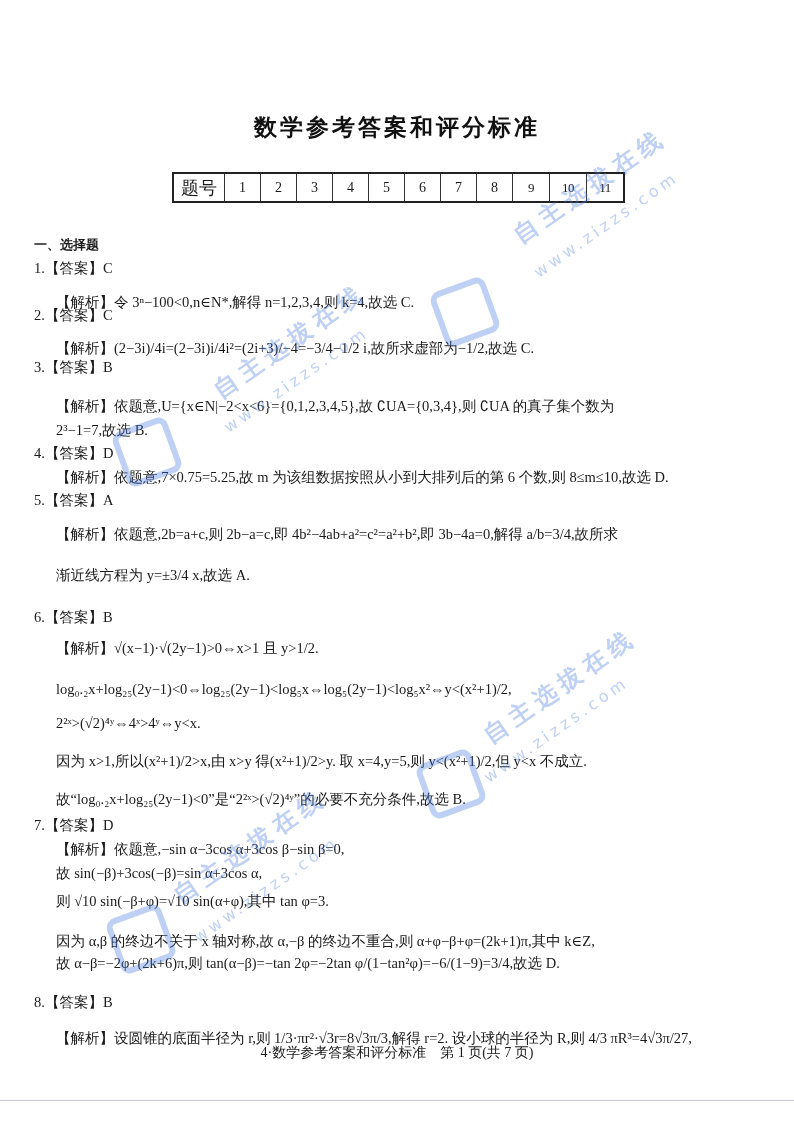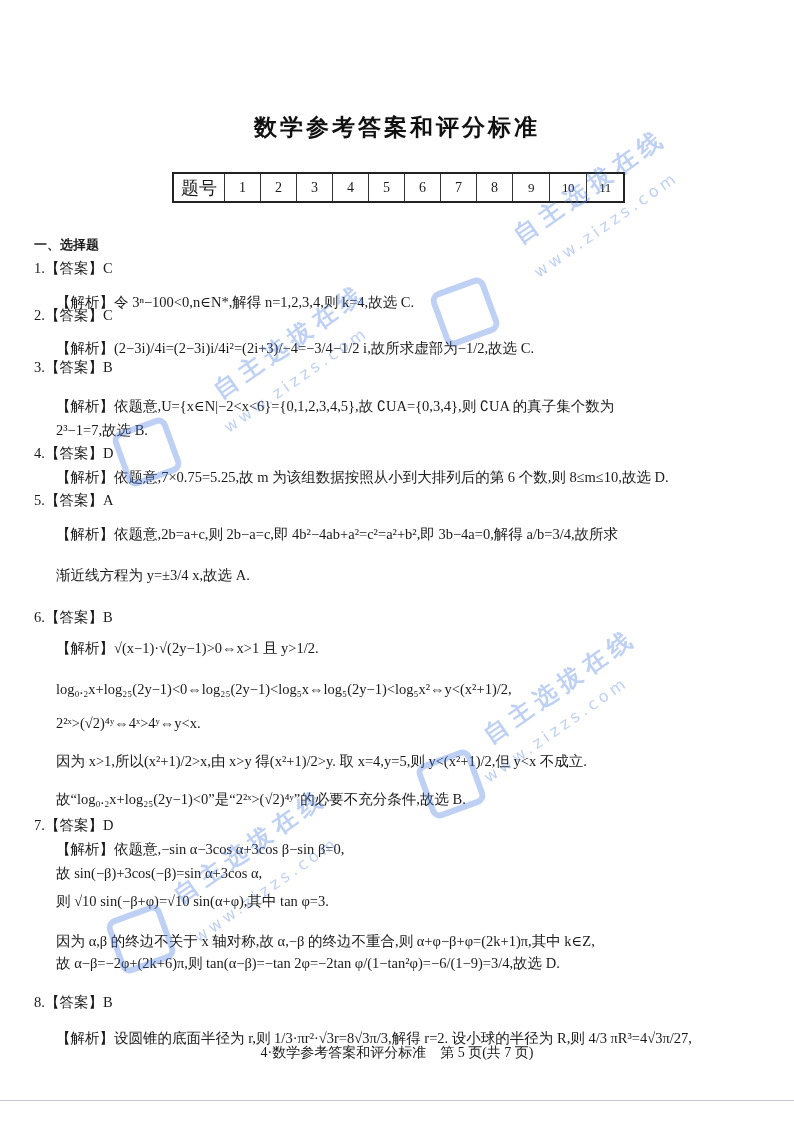--- a/index.html
+++ b/index.html
@@ -84,21 +84,21 @@
     <div class="line ind" style="top:604px;">【解析】依题意,−sin α−3cos α+3cos β−sin β=0,</div>
     <div class="line ind" style="top:628px;">故 sin(−β)+3cos(−β)=sin α+3cos α,</div>
     <div class="line ind" style="top:656px;">则 √10 sin(−β+φ)=√10 sin(α+φ),其中 tan φ=3.</div>
     <div class="line ind" style="top:696px;">因为 α,β 的终边不关于 x 轴对称,故 α,−β 的终边不重合,则 α+φ−β+φ=(2k+1)π,其中 k∈Z,</div>
     <div class="line ind" style="top:718px;">故 α−β=−2φ+(2k+6)π,则 tan(α−β)=−tan 2φ=−2tan φ/(1−tan²φ)=−6/(1−9)=3/4,故选 D.</div>
 
     <div class="line qh" style="top:757px;">8.【答案】B</div>
     <div class="line ind" style="top:793px;">【解析】设圆锥的底面半径为 r,则 1/3·πr²·√3r=8√3π/3,解得 r=2. 设小球的半径为 R,则 4/3 πR³=4√3π/27,</div>
   </div>
 
-  <div class="footer">4·数学参考答案和评分标准　第 5 页(共 7 页)</div>
+  <div class="footer">4·数学参考答案和评分标准　第 1 页(共 7 页)</div>
 
   <div class="wm" style="left:500px;top:170px;">
     <div class="wm-cn">自主选拔在线</div>
   </div>
   <div class="wm" style="left:520px;top:215px;">
     <div class="wm-text">www.zizzs.com</div>
   </div>
   <div class="wm-logo" style="left:436px;top:283px;"></div>
 
   <div class="wm" style="left:200px;top:325px;">

